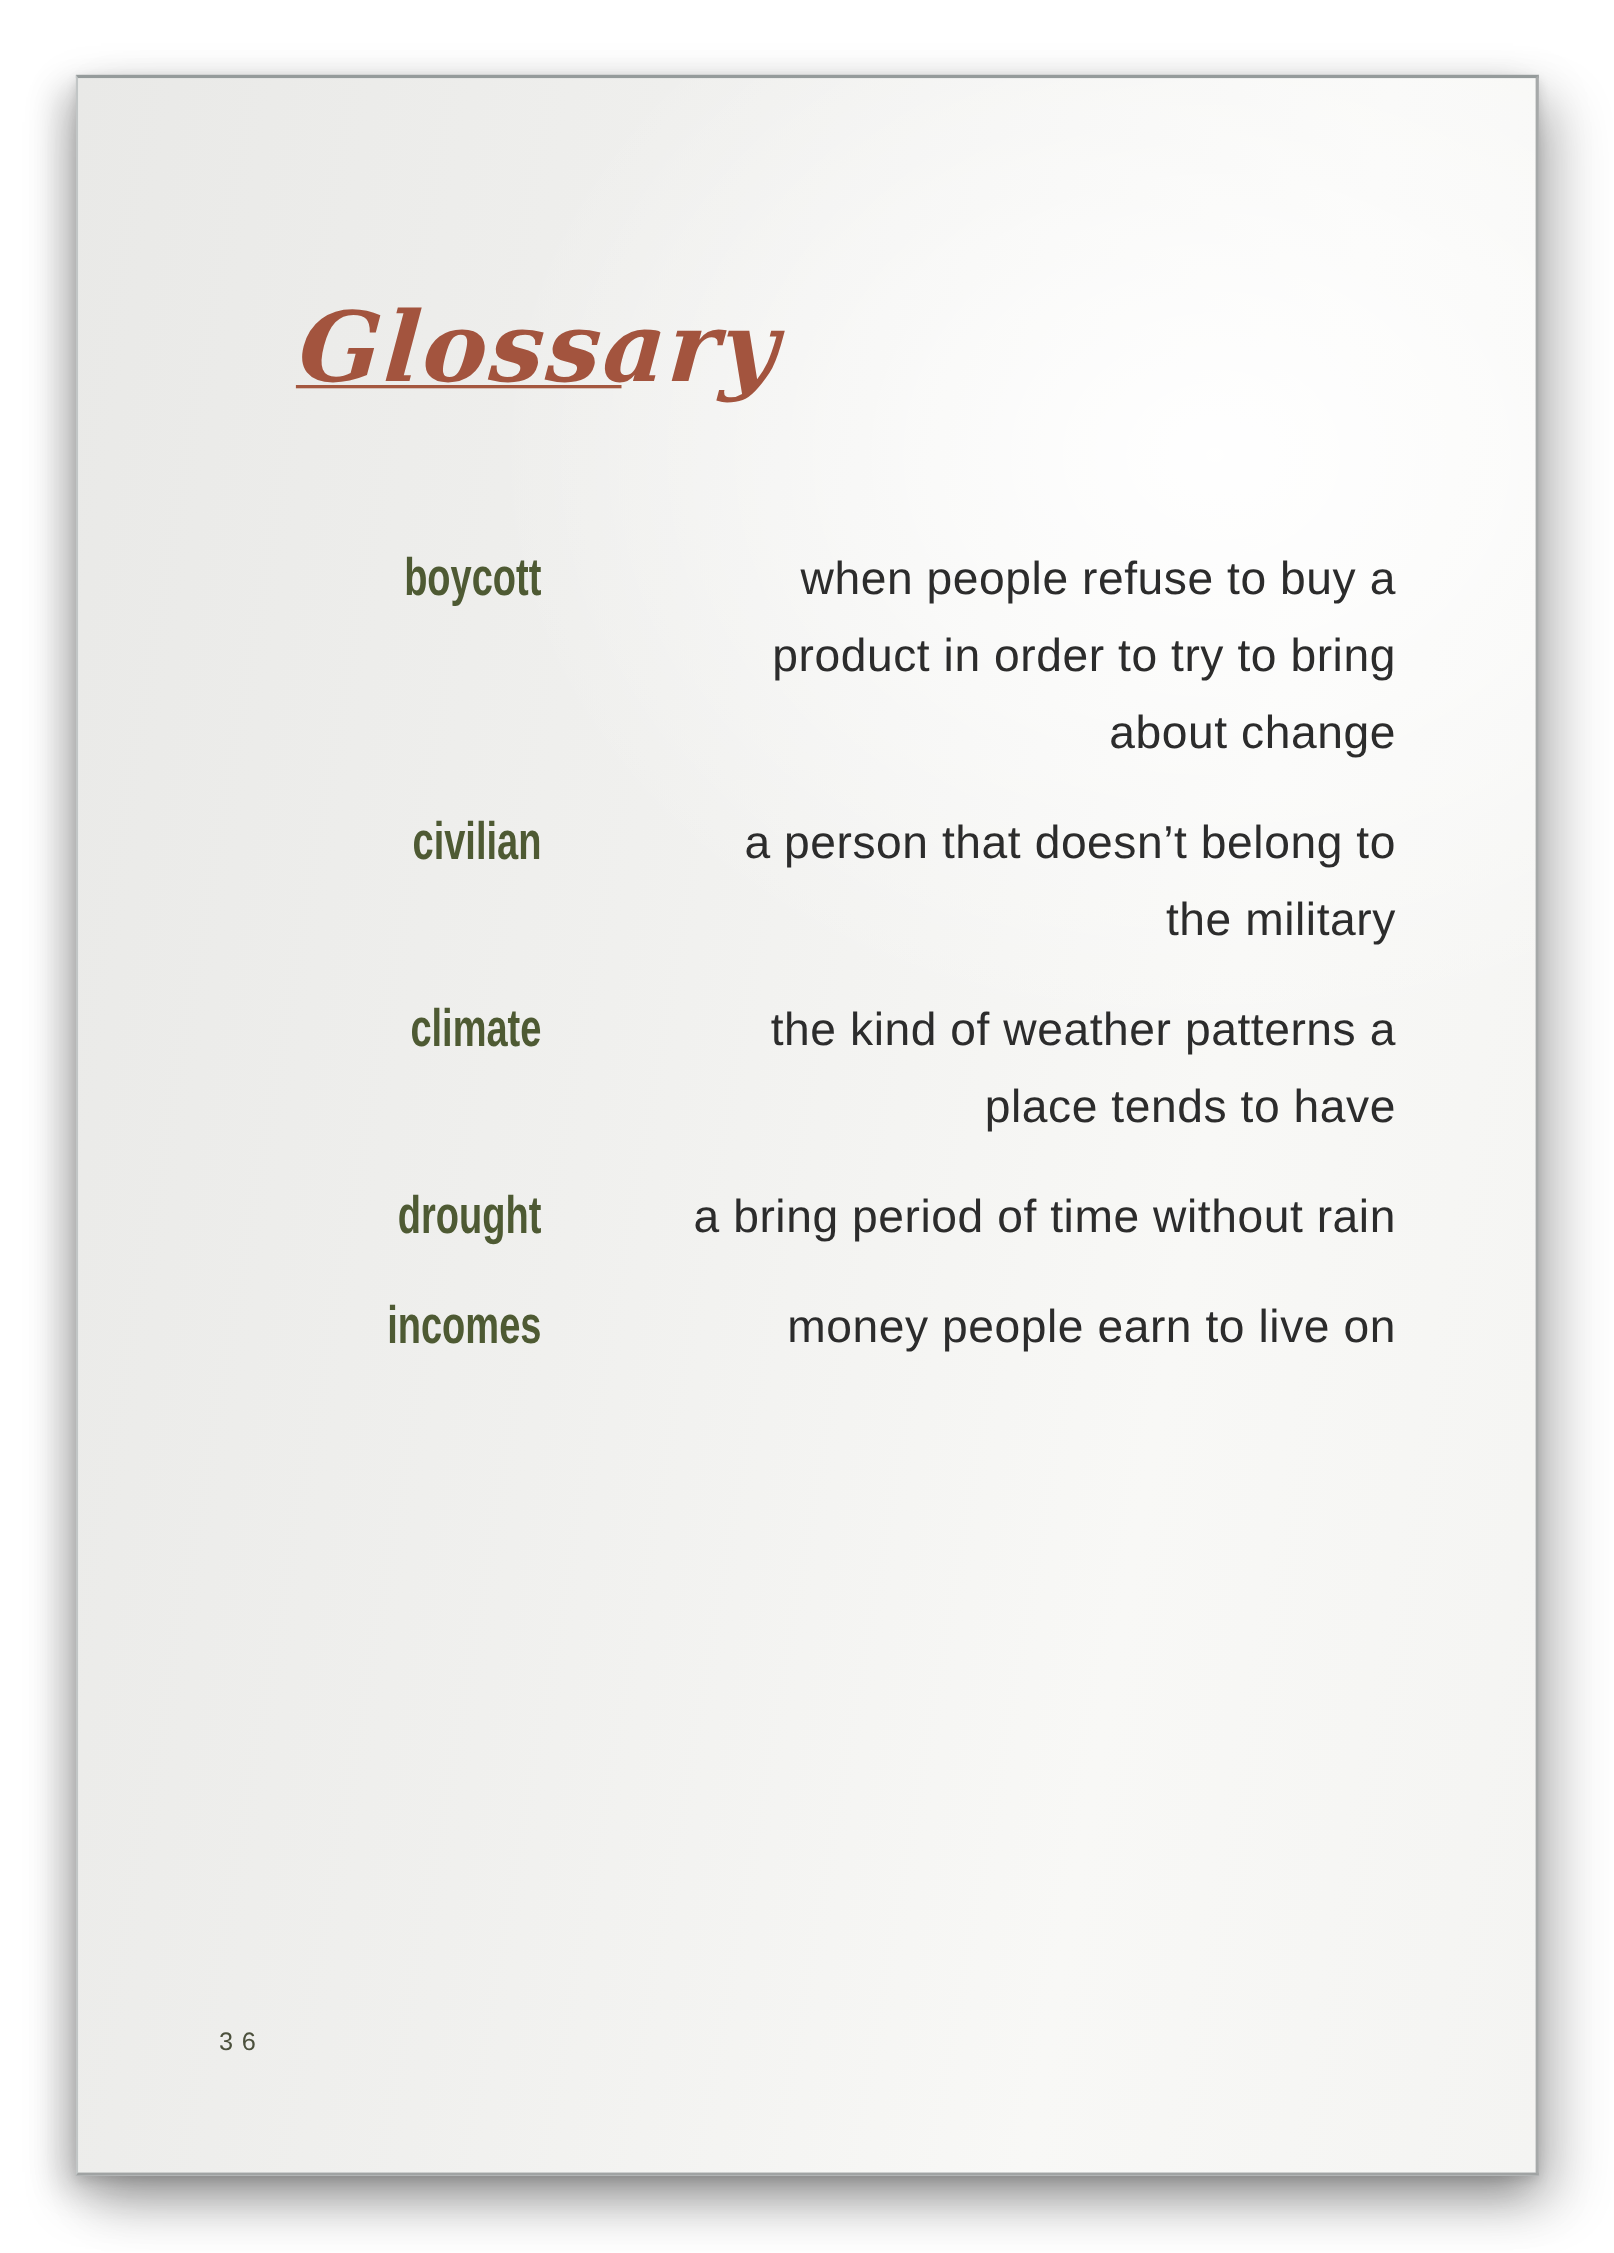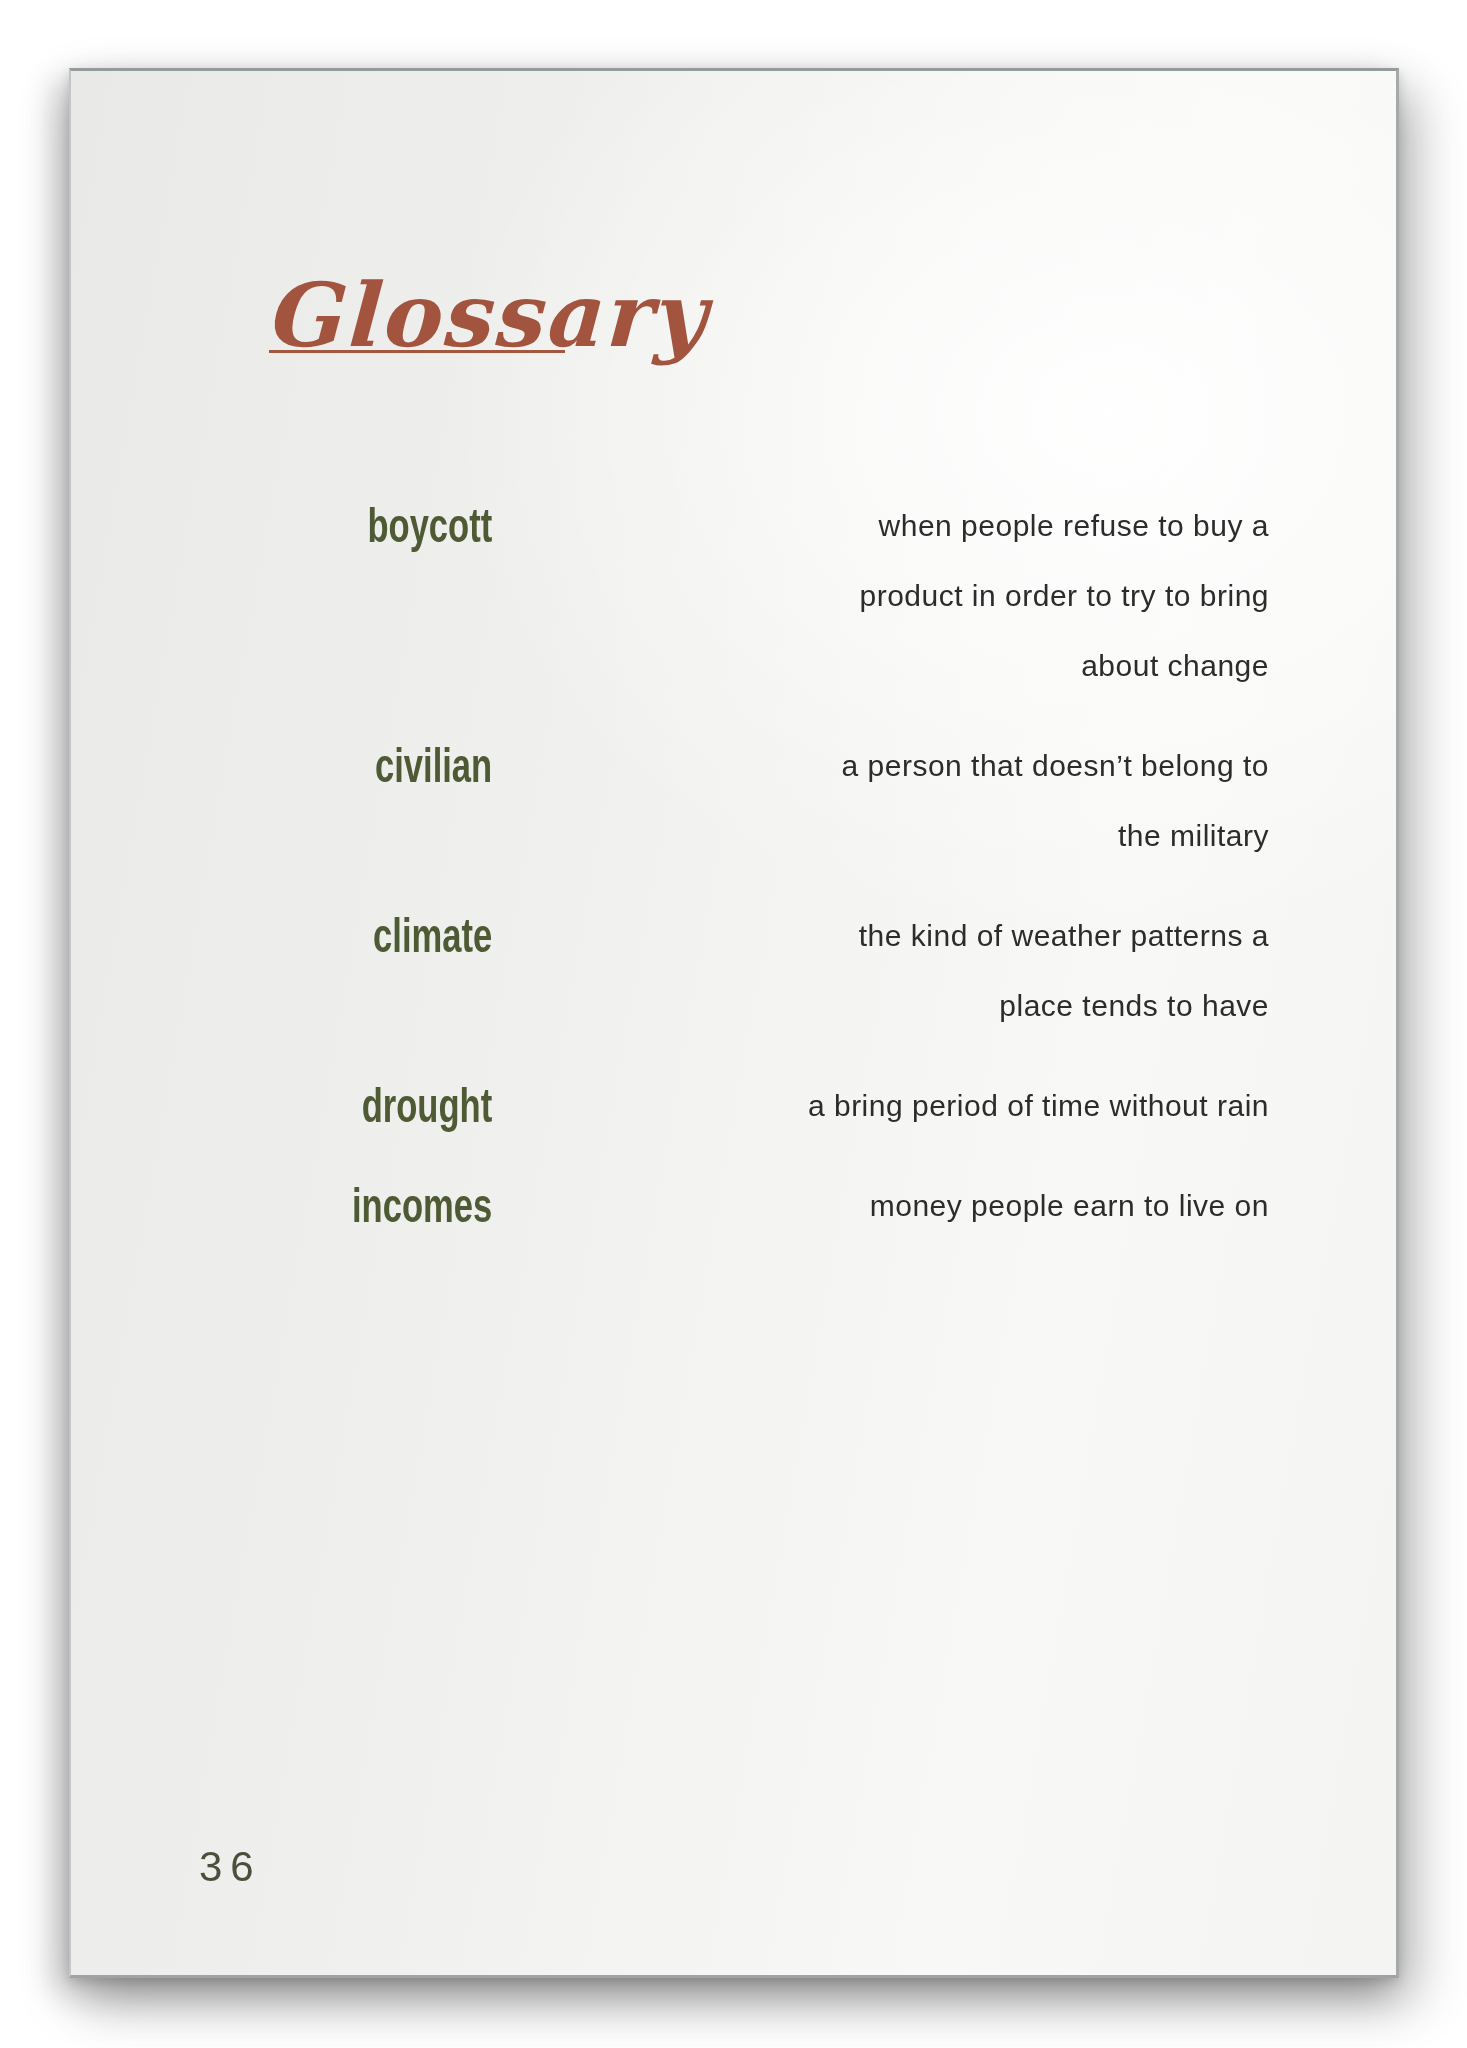--- a/index.html
+++ b/index.html
@@ -79,32 +79,32 @@
     font-weight: 700;
     font-size: 48px;
     line-height: 70px;
     letter-spacing: 0px;
     color: #4e5a33;
     transform: scaleX(0.72);
     transform-origin: 0 0;
     white-space: nowrap;
   }
   .definition {
-    font-size: 30px;
+    font-size: 42px;
     line-height: 70px;
     letter-spacing: 0.5px;
     color: #2c2c2c;
     white-space: pre-line;
   }
   
   .page-number {
     position: absolute;
     left: 128px;
     top: 1772px;
-    font-size: 42px;
+    font-size: 23px;
     letter-spacing: 8px;
     color: #4b503c;
   }
 </style>
 </head>
 <body>
 
 <div class="screen">
   <div class="book-page">
 

